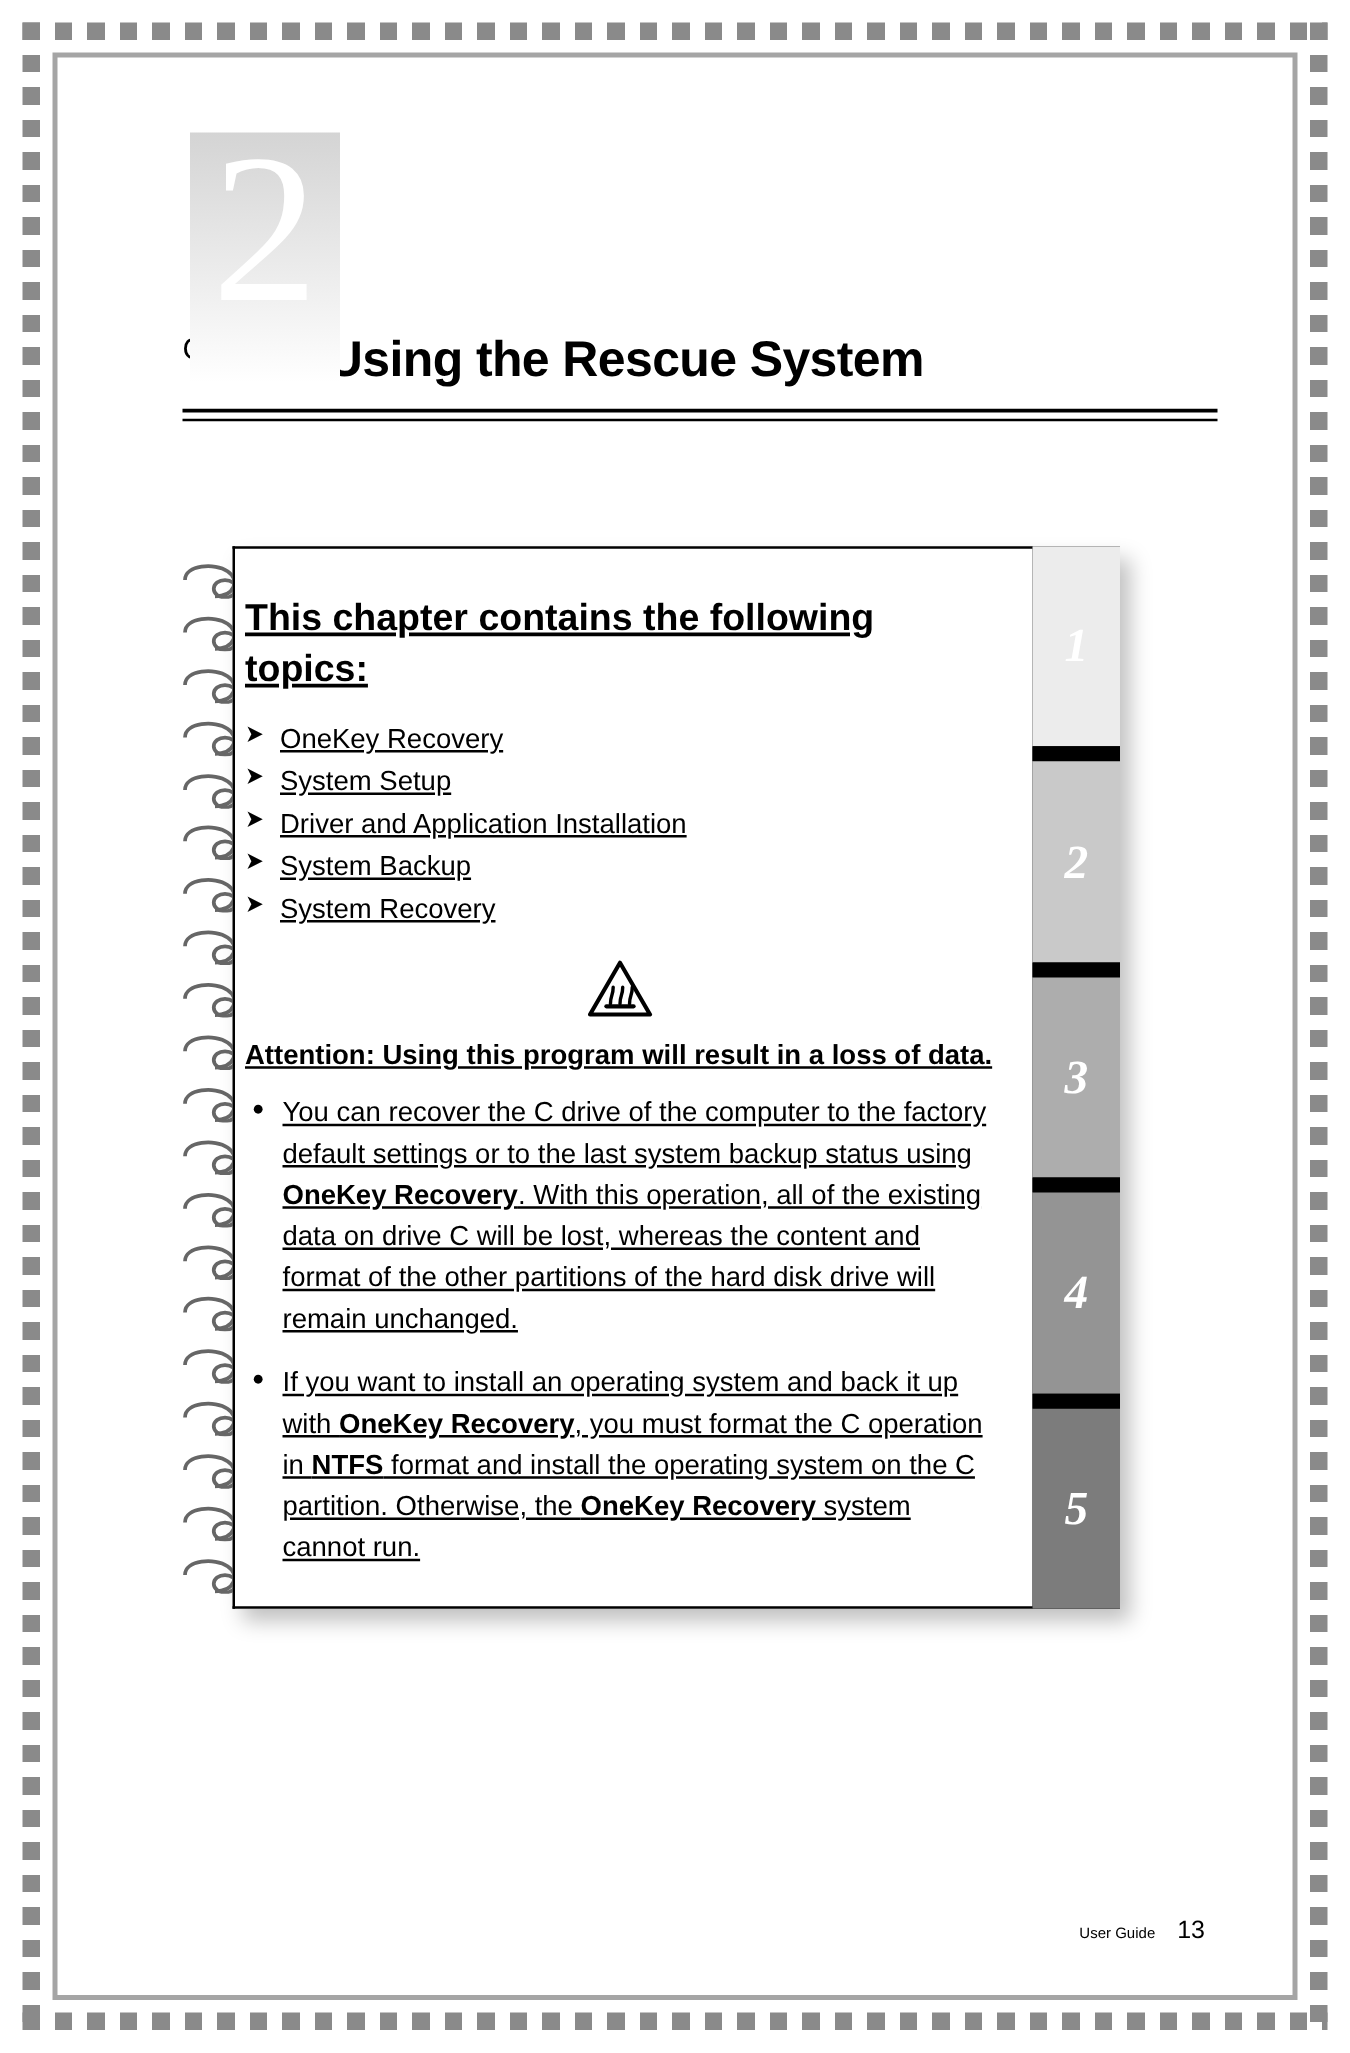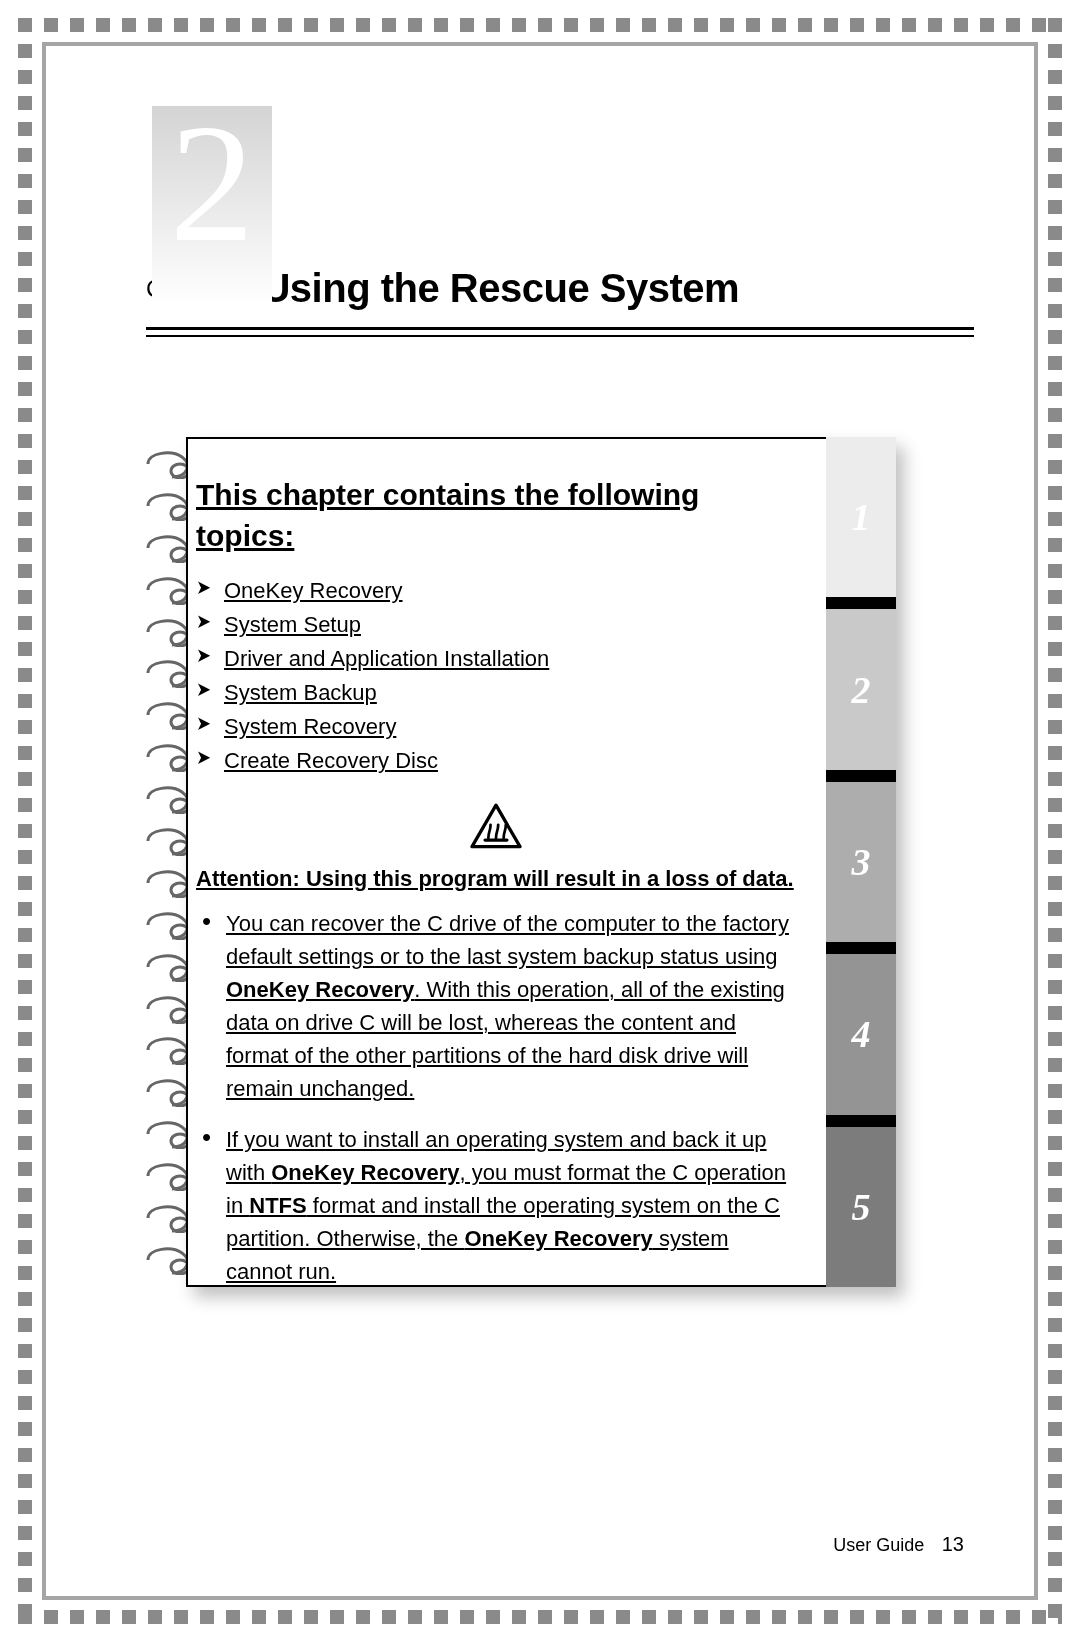--- a/index.html
+++ b/index.html
@@ -53,21 +53,21 @@
   }
   .bignum span {
     font-family: "Times New Roman", serif;
     font-size: 170px;
     line-height: 1;
     color: #fff;
     margin-top: -8px;
   }
   .chapline {
     display: flex;
-    align-items: center;
+    align-items: flex-start;
     gap: 28px;
     padding-top: 150px;
   }
   .chap-label {
     font-size: 24px;
     letter-spacing: 0.3px;
   }
   .chap-title {
     font-size: 40px;
     font-weight: 700;
@@ -213,21 +213,21 @@
   }
   .bold { font-weight: 700; }
 
   
   .footer {
     position: absolute;
     right: 70px;
     bottom: 40px;
     font-size: 20px;
   }
-  .footer .lbl { font-size: 18px; margin-right: 12px; }
+  .footer .lbl { font-size: 12px; margin-right: 12px; }
 </style>
 </head>
 <body>
 
 <div class="frame">
   <div class="page">
 
     <div class="chapbox">
       <div class="bignum">
         <span>2</span>
@@ -393,21 +393,20 @@
 
       <div class="notebook-inner">
         <div class="topics-h">This chapter contains the following topics:</div>
 
         <ul class="topics">
           <li>OneKey Recovery</li>
           <li>System Setup</li>
           <li>Driver and Application Installation</li>
           <li>System Backup</li>
           <li>System Recovery</li>
-          <li>Create Recovery Disc</li>
         </ul>
 
         <div class="attn">
           <div class="attn-icon">
             <svg viewBox="0 0 48 44">
               <polygon points="24,2 46,40 2,40" fill="none" stroke="#000" stroke-width="3" stroke-linejoin="round"></polygon>
               <path d="M17 32 c0-6 2-6 2-12 M24 32 c0-6 2-6 2-12 M31 32 c0-6 2-6 2-12" fill="none" stroke="#000" stroke-width="2.5" stroke-linecap="round"></path>
               <line x1="14" y1="34" x2="34" y2="34" stroke="#000" stroke-width="3" stroke-linecap="round"></line>
             </svg>
           </div>

